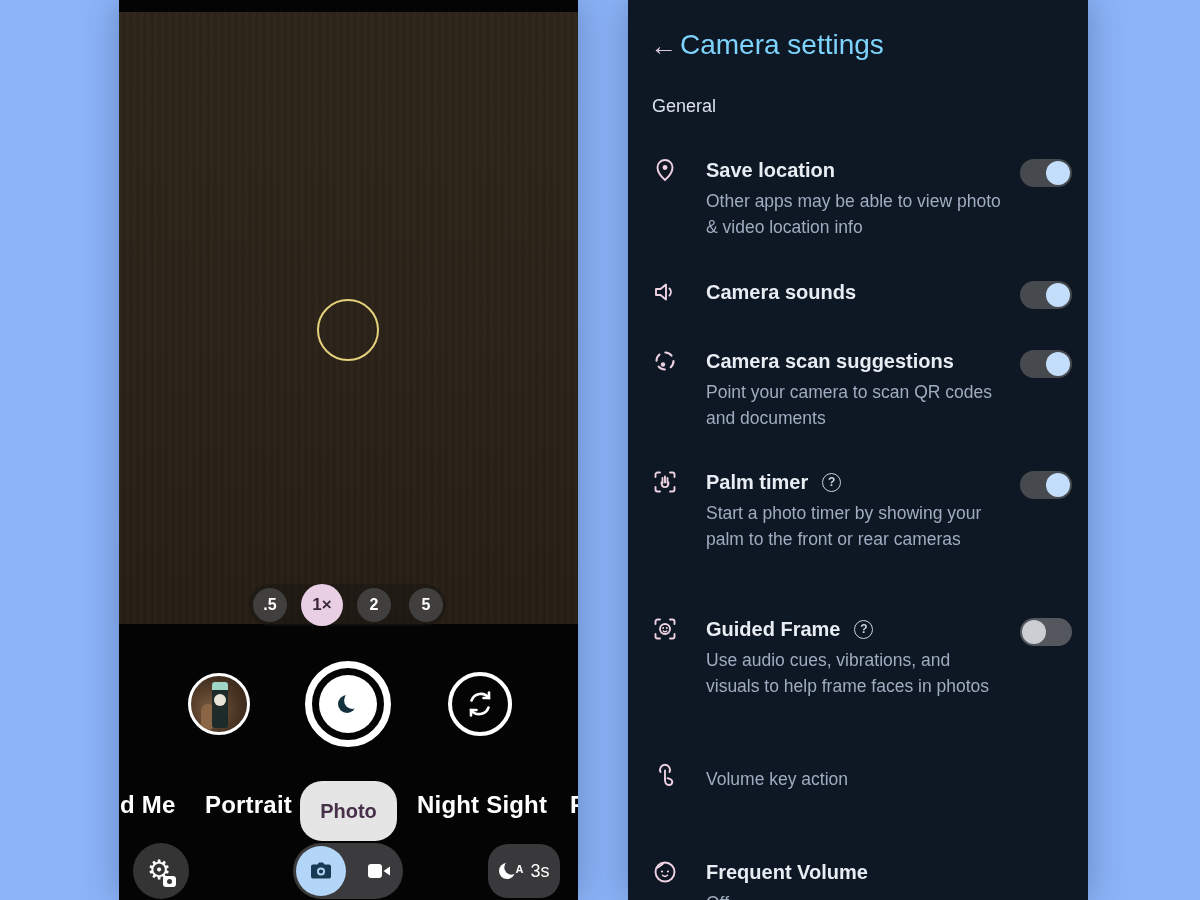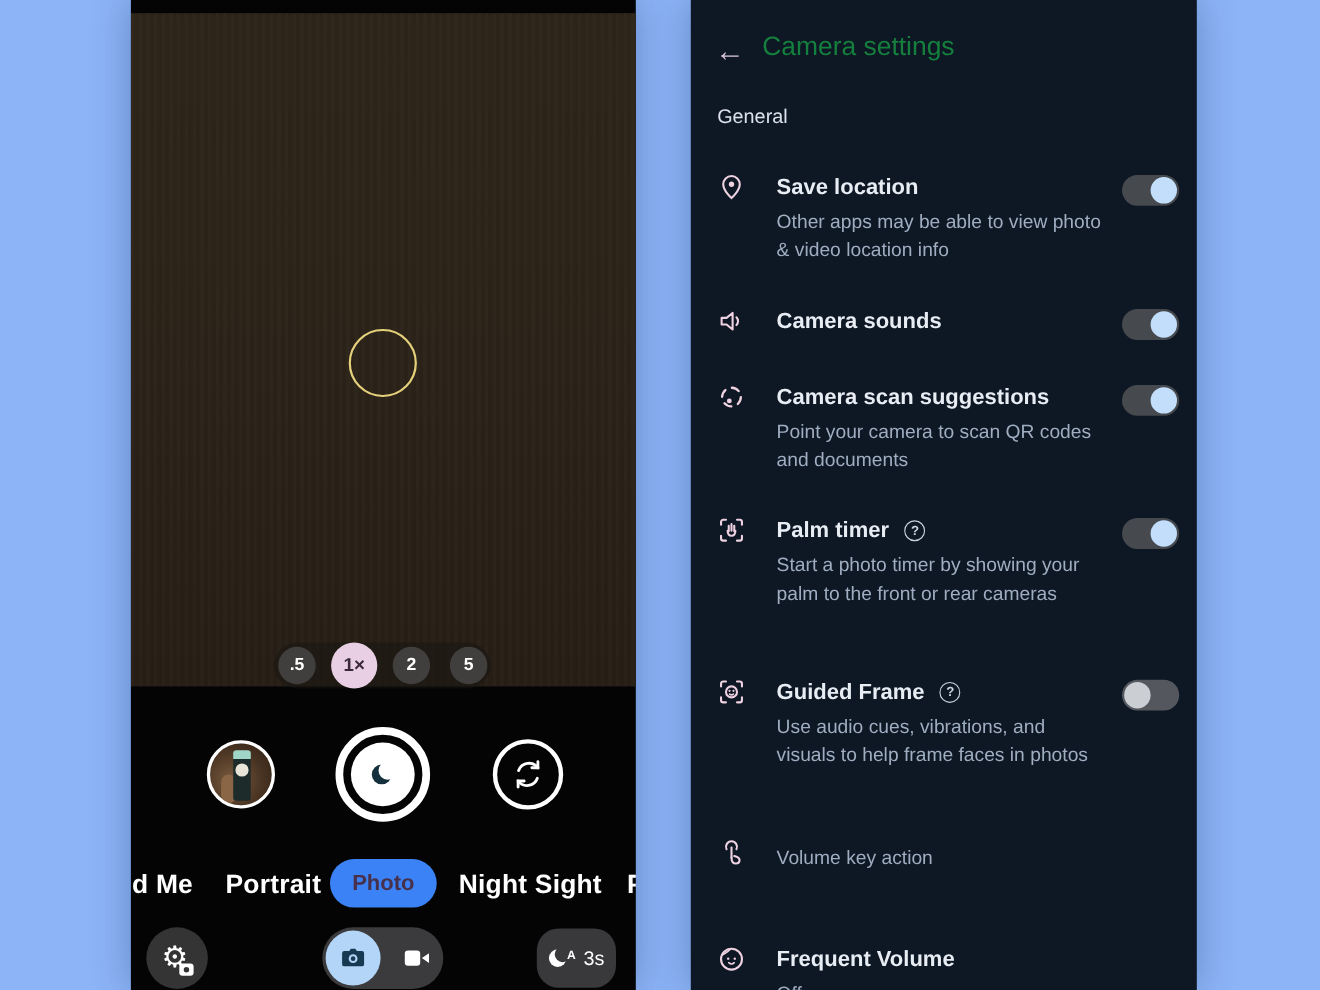--- a/index.html
+++ b/index.html
@@ -43,22 +43,22 @@
   .shutter { position:absolute; left:186px; top:661px; width:86px; height:86px;
     border:7px solid #fff; border-radius:50%; display:flex; align-items:center; justify-content:center; }
   .shutter-inner { width:58px; height:58px; border-radius:50%; background:#fff;
     display:flex; align-items:center; justify-content:center; }
 
   .flip-btn { position:absolute; left:329px; top:672px; width:64px; height:64px;
     border:4px solid #fff; border-radius:50%; display:flex; align-items:center; justify-content:center; }
 
   .mode-label { position:absolute; top:791px; color:#fff; font-size:24px; font-weight:bold;
     letter-spacing:.2px; white-space:nowrap; }
-  .mode-pill { position:absolute; left:181px; top:781px; width:97px; height:44px;
-    background:#3b82f6; border-radius:22px; color:#47304a; font-size:20px; font-weight:bold;
+  .mode-pill { position:absolute; left:181px; top:781px; width:97px; height:60px;
+    background:#e5e5e5; border-radius:22px; color:#47304a; font-size:20px; font-weight:bold;
     display:flex; align-items:center; justify-content:center; }
 
   .gear-btn { position:absolute; left:14px; top:843px; width:56px; height:56px; border-radius:50%;
     background:#343434; display:flex; align-items:center; justify-content:center; }
   .gear-glyph { color:#fff; font-size:27px; line-height:1; position:relative; left:-2px; top:-1px; }
   .gear-badge { position:absolute; right:13px; bottom:12px; width:13px; height:11px;
     background:#fff; border-radius:3px; }
   .gear-badge::after { content:""; position:absolute; left:4px; top:3px; width:5px; height:5px;
     border-radius:50%; background:#343434; }
 
@@ -72,21 +72,21 @@
     background:#39393b; border-radius:20px; color:#fff;
     display:flex; align-items:center; justify-content:center; gap:4px; }
   .timer-moon { position:relative; width:20px; height:20px; }
   .timer-a { position:absolute; top:2px; left:17px; font-size:11px; font-weight:bold; color:#fff; }
   .timer-text { font-size:18px; margin-left:8px; }
 
   
   #right-phone { left:628px; width:460px; background:#0e1724; color:#e6ebf3; }
   .s-header { position:absolute; left:0; top:26px; width:100%; height:40px; }
   .back-arrow { position:absolute; left:22px; top:2px; font-size:27px; color:#d9c7d8; line-height:36px; }
-  .s-title { position:absolute; left:65px; top:3px; font-size:24px; color:#15803d; }
+  .s-title { position:absolute; left:52px; top:3px; font-size:28px; color:#7dd3fc; }
   .s-section { position:absolute; left:24px; top:96px; font-size:18px; color:#dbe2ec; }
 
   .s-row { position:absolute; left:24px; right:16px; display:flex; align-items:flex-start; }
   .s-icon { width:26px; height:26px; flex:0 0 26px; margin-top:1px; }
   .s-texts { margin-left:28px; width:302px; }
   .s-row-title { font-size:20px; color:#e8edf4; line-height:28px; display:flex; align-items:center; gap:10px;font-weight:bold; }
   .s-row-sub { font-size:17.5px; color:#9fadc0; line-height:25.5px; margin-top:5px; }
   .help-badge { width:19px; height:19px; border:1.5px solid #c9d3e0; border-radius:50%;
     color:#c9d3e0; font-size:12px; display:inline-flex; align-items:center; justify-content:center;
     margin-left:4px; flex:0 0 19px; }

